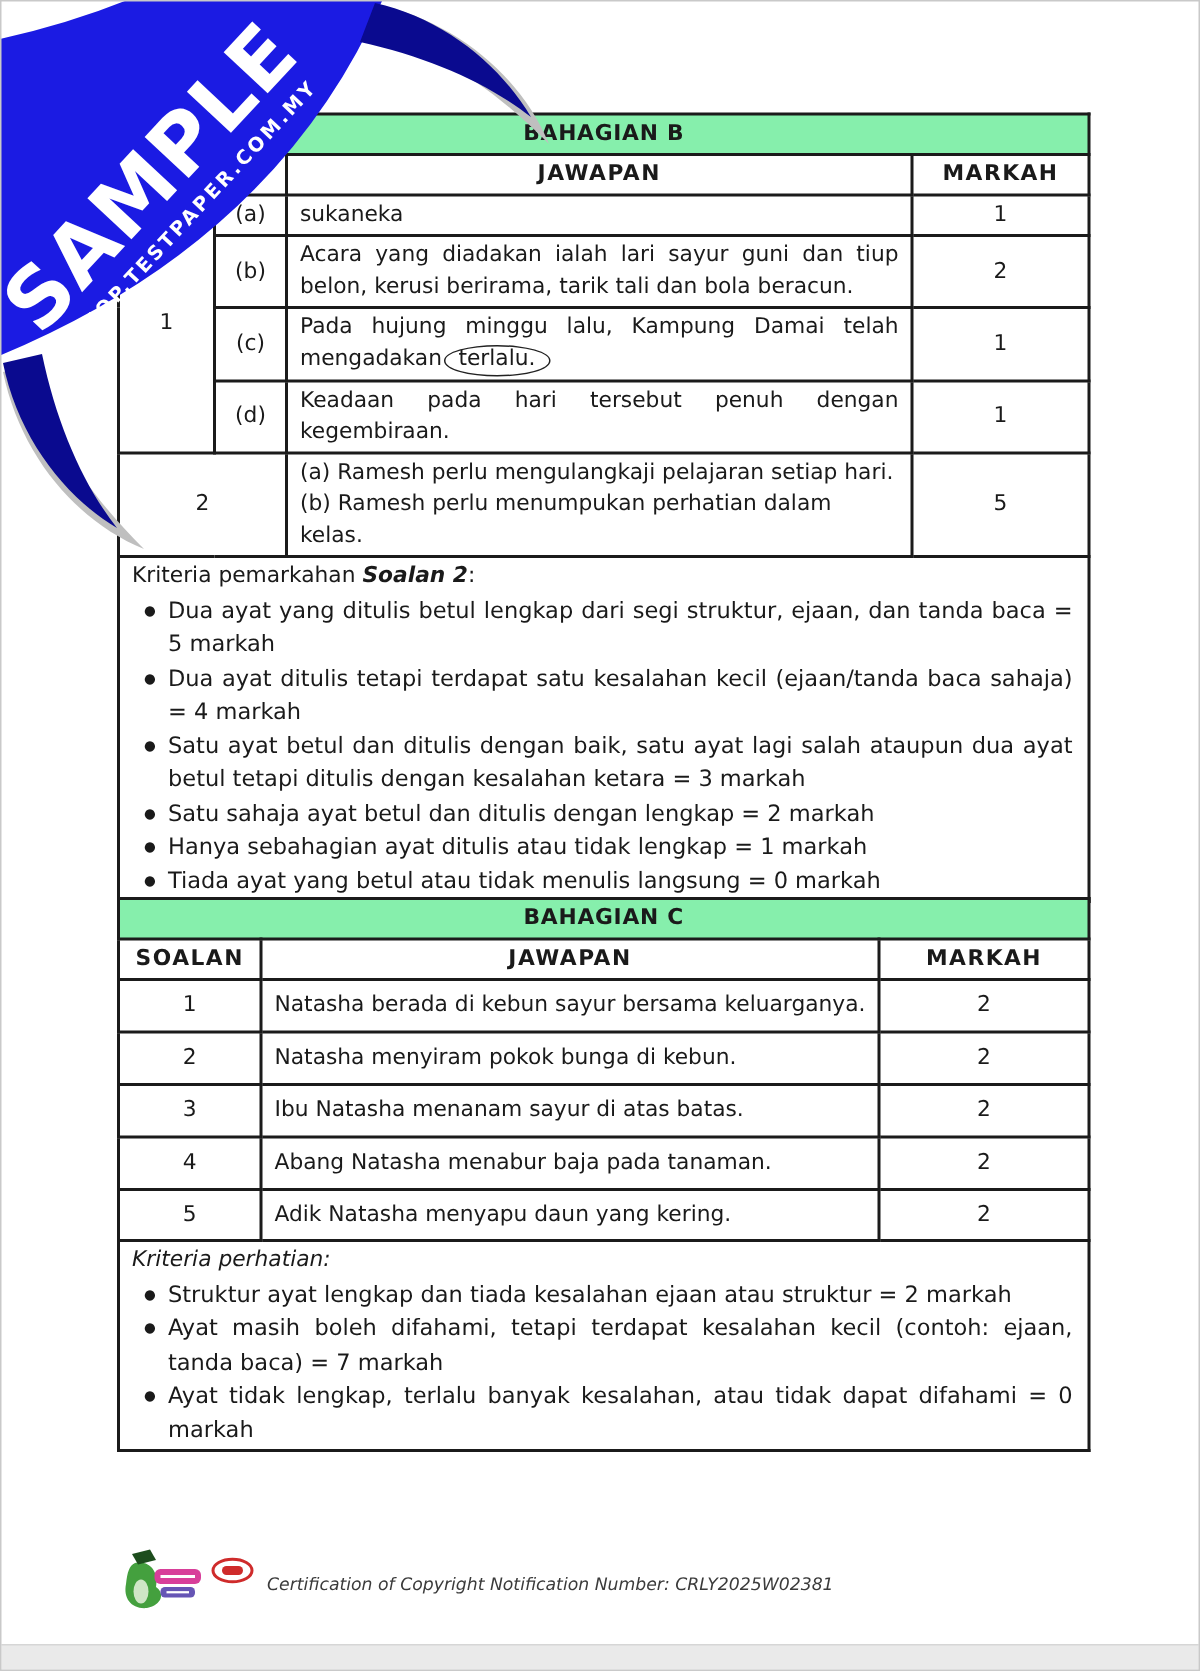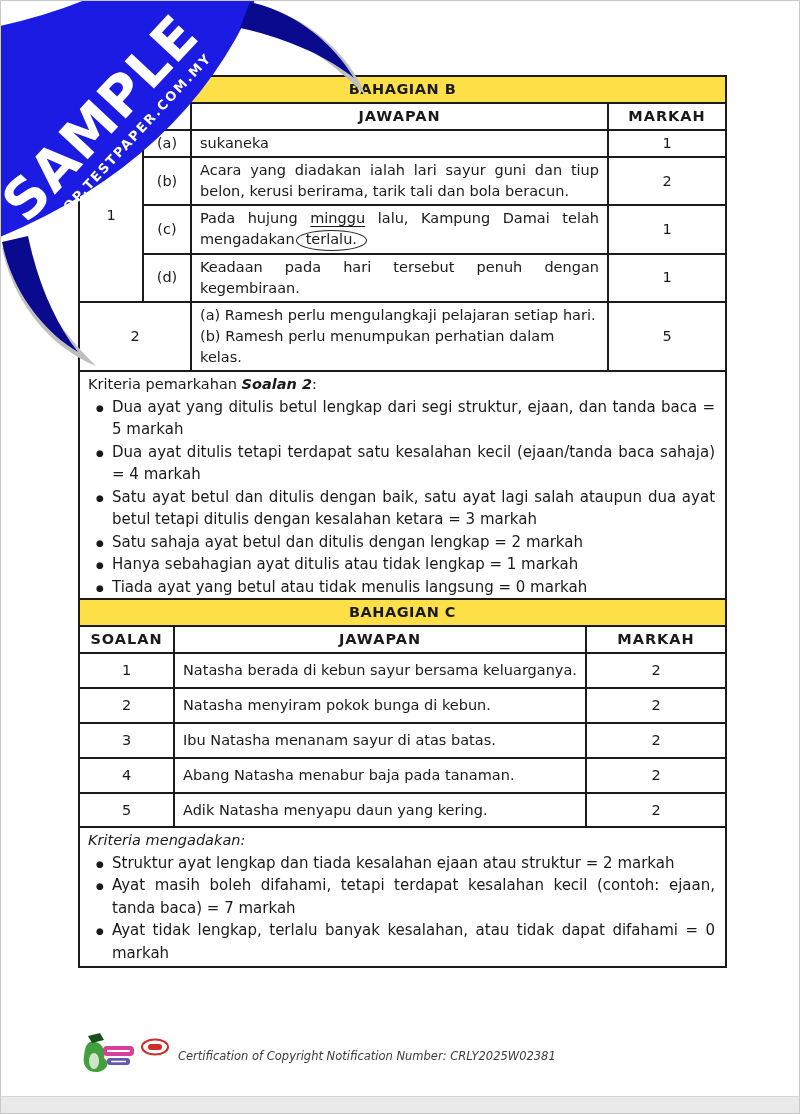--- a/index.html
+++ b/index.html
@@ -31,33 +31,33 @@
   #tableB { top: 75px; }
   #tableC { top: 598px; }
   table.scheme td {
     border: 2px solid #1b1b1b;
     padding: 2px 8px;
     font-size: 14.5px;
     vertical-align: middle;
     line-height: 1.45;
   }
   td.title-cell {
-    background: #fde047;
+    background: #86efac;
     text-align: center; font-weight: bold;
     font-size: 15.5px; letter-spacing: .5px;
     height: 22px; padding: 1px;
   }
   td.hdr {
     text-align: center; font-weight: bold;
     font-size: 15px; letter-spacing: 1px; height: 26px;
   }
   td.num { text-align: center; }
   .jw { text-align: justify; }
   td.ans { padding: 3px 10px; }
-  .u { text-decoration: underline; text-underline-offset: 3px; }
+  .u { text-underline-offset: 3px; }
   .oval {
     display: inline-block;
     border: 1.6px solid #222;
     border-radius: 50%;
     padding: 0 9px 2px 9px;
     margin-left: 1px;
     line-height: 1.15;
   }
   td.kriteria-cell {
     padding: 4px 10px 8px 12px;
@@ -206,21 +206,21 @@
       <td class="ans">Abang Natasha menabur baja pada tanaman.</td>
       <td class="num">2</td>
     </tr>
     <tr>
       <td class="num" style="height:34px">5</td>
       <td class="ans">Adik Natasha menyapu daun yang kering.</td>
       <td class="num">2</td>
     </tr>
     <tr>
       <td class="kriteria-cell" colspan="3">
-        <div class="crit-title all-italic">Kriteria mengadakan:</div>
+        <div class="crit-title all-italic">Kriteria perhatian:</div>
         <div class="crit-item">
               <span class="txt">Struktur ayat lengkap dan tiada kesalahan ejaan atau struktur = 2 markah</span>
             </div>
         <div class="crit-item">
               <span class="txt">Ayat masih boleh difahami, tetapi terdapat kesalahan kecil (contoh: ejaan, tanda baca) = 7 markah</span>
             </div>
         <div class="crit-item">
               <span class="txt">Ayat tidak lengkap, terlalu banyak kesalahan, atau tidak dapat difahami = 0 markah</span>
             </div>
       </td>

